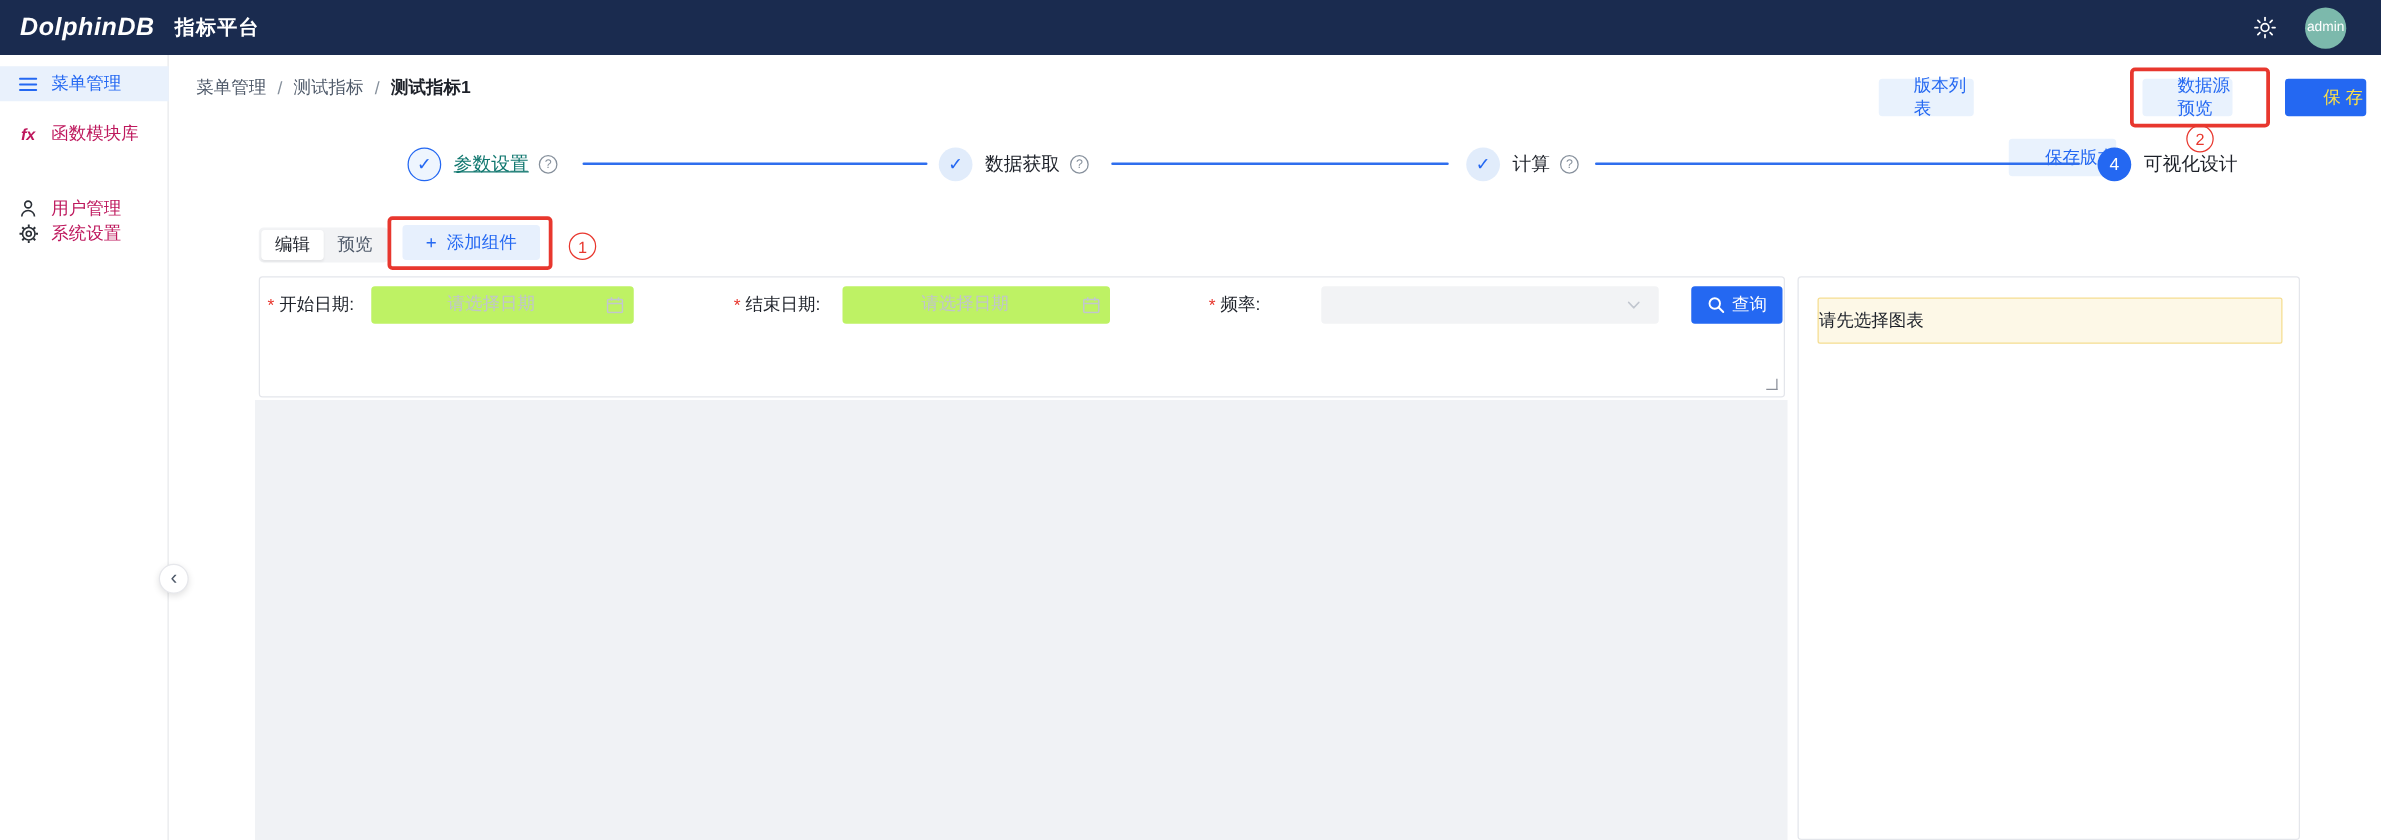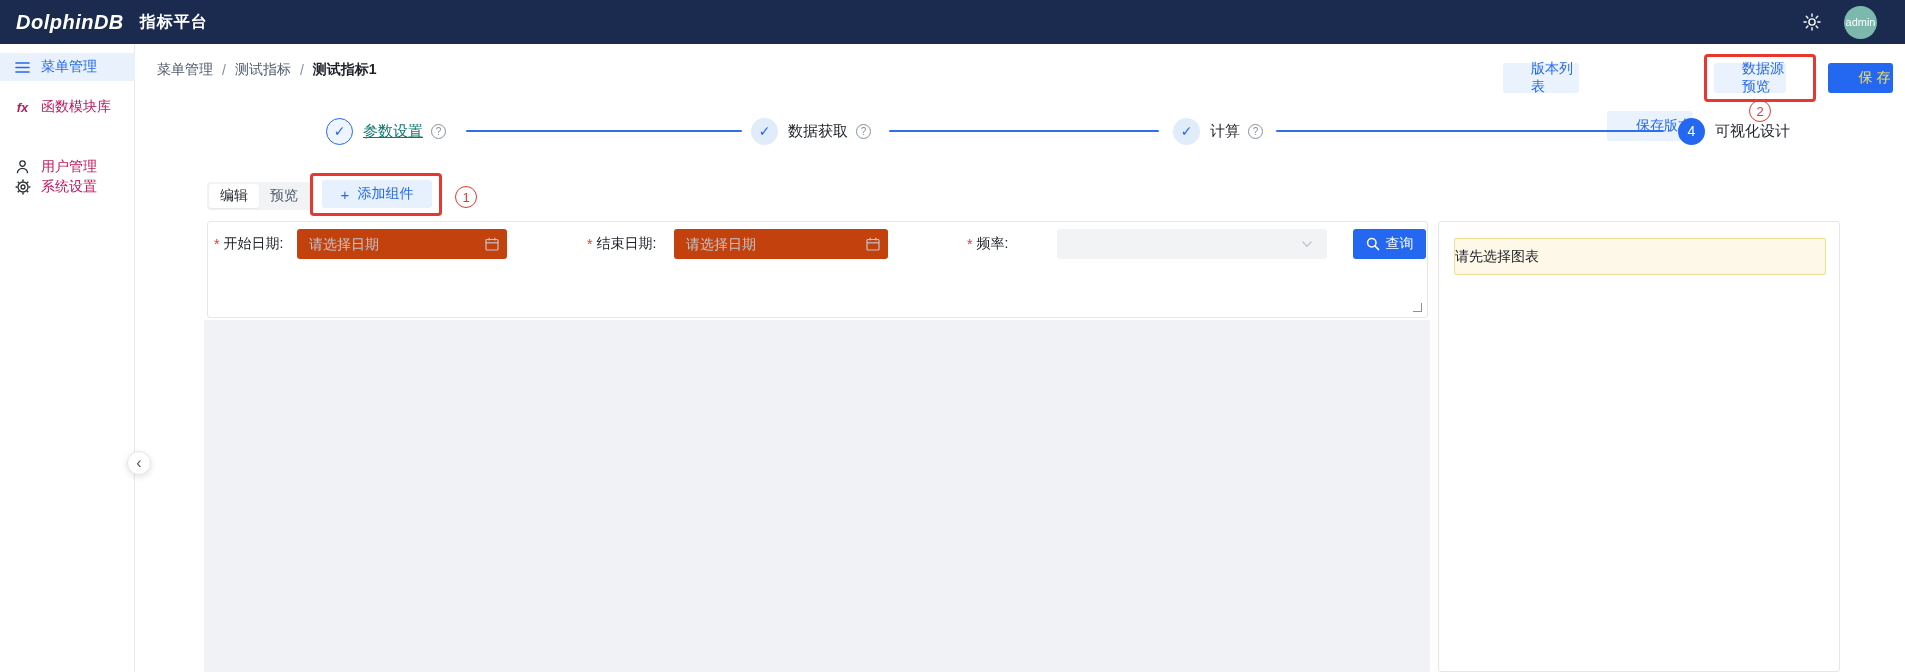--- a/index.html
+++ b/index.html
@@ -57,23 +57,23 @@
   .seg-item.on { background:#fff; color:#1d2129; box-shadow:0 1px 2px rgba(0,0,0,.06); }
   .add-btn { position:absolute; left:322px; top:180px; width:110px; height:28px; background:#e7f0fd; color:#2468f2;
              border-radius:3px; font-size:14px; display:flex; align-items:center; justify-content:center; gap:8px; cursor:pointer; }
   .plus { font-size:15px; line-height:1; }
 
   
   .form-box { position:absolute; left:207px; top:221px; width:1221px; height:97px; background:#fff;
               border:1px solid #e4e6eb; border-radius:3px; }
   .fld-label { position:absolute; top:7px; height:30px; display:flex; align-items:center; font-size:14px; color:#1d2129; }
   .req { color:#e8372e; margin-right:4px; font-size:14px; }
-  .txt-input { position:absolute; top:7px; height:30px; background:#c2410c; border:none; border-radius:3px;
+  .txt-input { position:absolute; top:7px; height:30px; background:#bef264; border:none; border-radius:3px;
                font-size:14px; color:#1d2129; padding:0 30px 0 12px; outline:none;
-               font-family:Liberation Sans, sans-serif; }
+               font-family:Liberation Serif, serif;text-align:center; }
   .txt-input::placeholder { color:#c0c4cc; }
   .in-icon { position:absolute; top:15px; width:14px; height:14px; pointer-events:none; }
   .select { position:absolute; top:7px; height:30px; background:#f2f3f5; border-radius:3px; cursor:pointer; }
   .query-btn { position:absolute; left:1145px; top:7px; width:73px; height:30px; background:#2468f2; color:#fff;
                border-radius:3px; font-size:14px; display:flex; align-items:center; justify-content:center; gap:6px; cursor:pointer; }
   .resize-handle { position:absolute; right:5px; bottom:5px; width:9px; height:9px;
                    border-right:1.5px solid #8a8f99; border-bottom:1.5px solid #8a8f99; cursor:nwse-resize; }
 
   
   .canvas { position:absolute; left:204px; top:320px; width:1226px; height:352px; background:#f0f2f5; }

